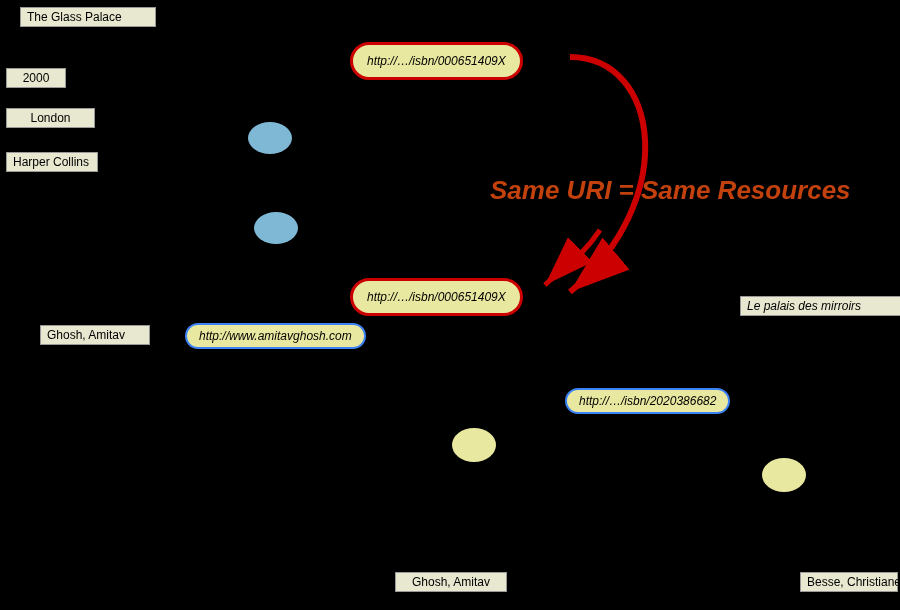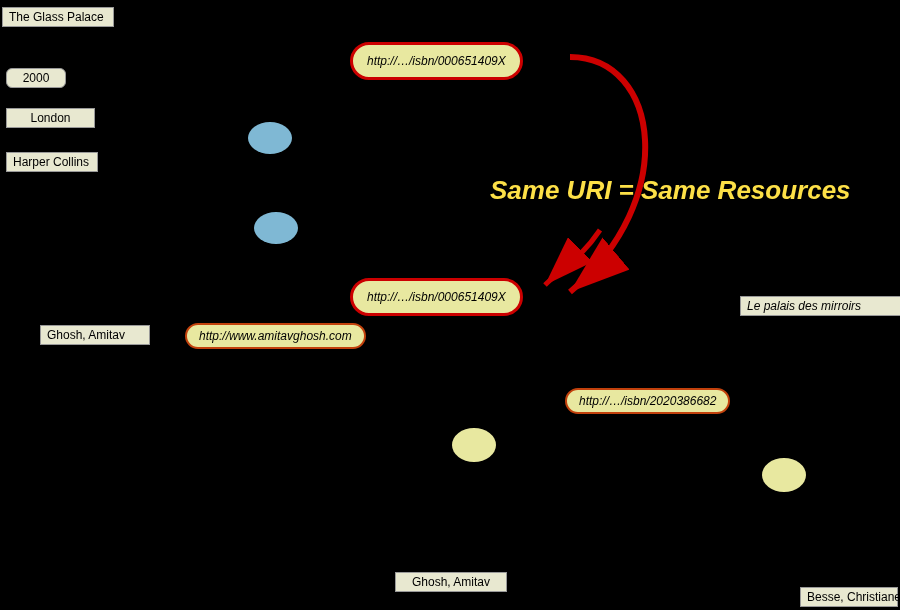--- a/index.html
+++ b/index.html
@@ -18,21 +18,21 @@
       border: 1px solid #999;
       padding: 2px 6px;
       font-size: 12px;
       color: #000;
       white-space: nowrap;
     }
 
     .uri-box {
       position: absolute;
       background: #e8e8a0;
-      border: 2px solid #c2410c;
+      border: 2px solid #3b82f6;
       border-radius: 20px;
       padding: 4px 12px;
       font-size: 12px;
       color: #000;
       font-style: italic;
       white-space: nowrap;
     }
 
     .uri-circled {
       position: absolute;
@@ -53,42 +53,42 @@
     }
 
     .dot-yellow {
       position: absolute;
       background: #e8e8a0;
       border-radius: 50%;
     }
 
     .same-uri-text {
       position: absolute;
-      color: #fde047;
+      color: #c2410c;
       font-size: 26px;
       font-weight: bold;
       font-style: italic;
     }
 
     
     .arrows-svg {
       position: absolute;
       top: 0;
       left: 0;
       width: 900px;
       height: 610px;
       pointer-events: none;
     }
   </style>
 </head>
 <body>
 
-<div class="label-box" style="left:2px; top:7px; width:112px;">The Glass Palace</div>
+<div class="label-box" style="left:20px; top:7px; width:136px;">The Glass Palace</div>
 
-<div class="label-box" style="left:6px; top:68px; width:60px; text-align:center;border-radius:6px;">2000</div>
+<div class="label-box" style="left:6px; top:68px; width:60px; text-align:center;">2000</div>
 
 <div class="label-box" style="left:6px; top:108px; width:89px; text-align:center;">London</div>
 
 <div class="label-box" style="left:6px; top:152px; width:92px;">Harper Collins</div>
 
 <div class="dot-blue" style="left:248px; top:122px; width:44px; height:32px;"></div>
 
 <div class="dot-blue" style="left:254px; top:212px; width:44px; height:32px;"></div>
 
 <div class="uri-circled" style="left:350px; top:42px;">http://…/isbn/000651409X</div>
@@ -104,21 +104,21 @@
 <div class="label-box" style="left:740px; top:296px; width:164px;font-style:italic;">Le palais des mirroirs</div>
 
 <div class="uri-box" style="left:565px; top:388px;text-align:center;">http://…/isbn/2020386682</div>
 
 <div class="dot-yellow" style="left:452px; top:428px; width:44px; height:34px;"></div>
 
 <div class="dot-yellow" style="left:762px; top:458px; width:44px; height:34px;"></div>
 
 <div class="label-box" style="left:395px; top:572px; width:112px; text-align:center;">Ghosh, Amitav</div>
 
-<div class="label-box" style="left:800px; top:572px; width:98px;margin-top:15px;">Besse, Christiane</div>
+<div class="label-box" style="left:800px; top:572px; width:98px;">Besse, Christiane</div>
 
 <svg class="arrows-svg">
 
   <defs>
     <marker id="arrowhead1" markerWidth="10" markerHeight="7" refX="10" refY="3.5" orient="auto">
       <polygon points="0 0, 10 3.5, 0 7" fill="#cc0000"></polygon>
     </marker>
     <marker id="arrowhead2" markerWidth="10" markerHeight="7" refX="10" refY="3.5" orient="auto">
       <polygon points="0 0, 10 3.5, 0 7" fill="#cc0000"></polygon>
     </marker>

